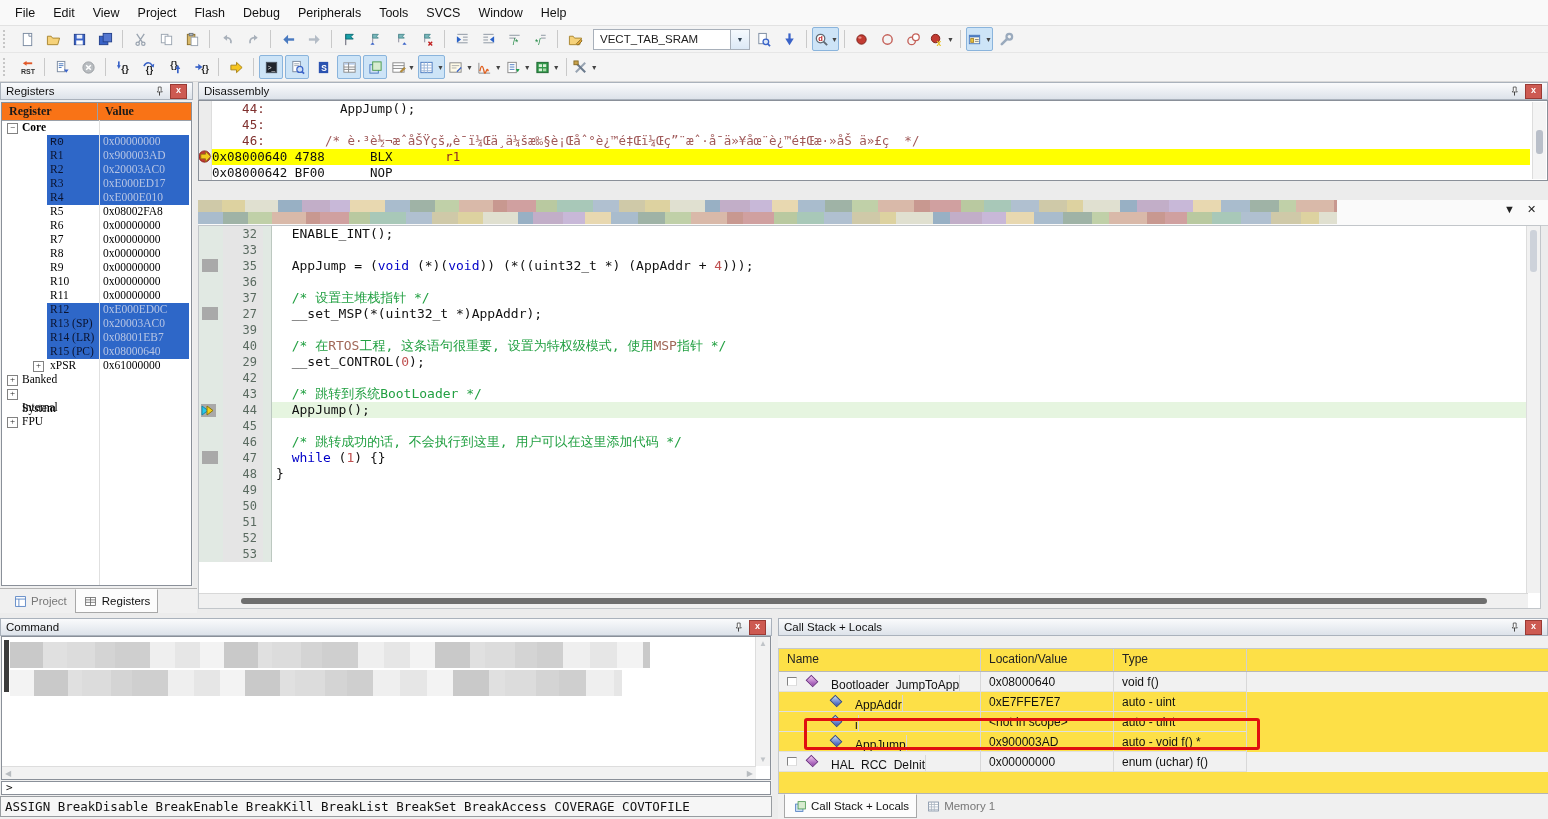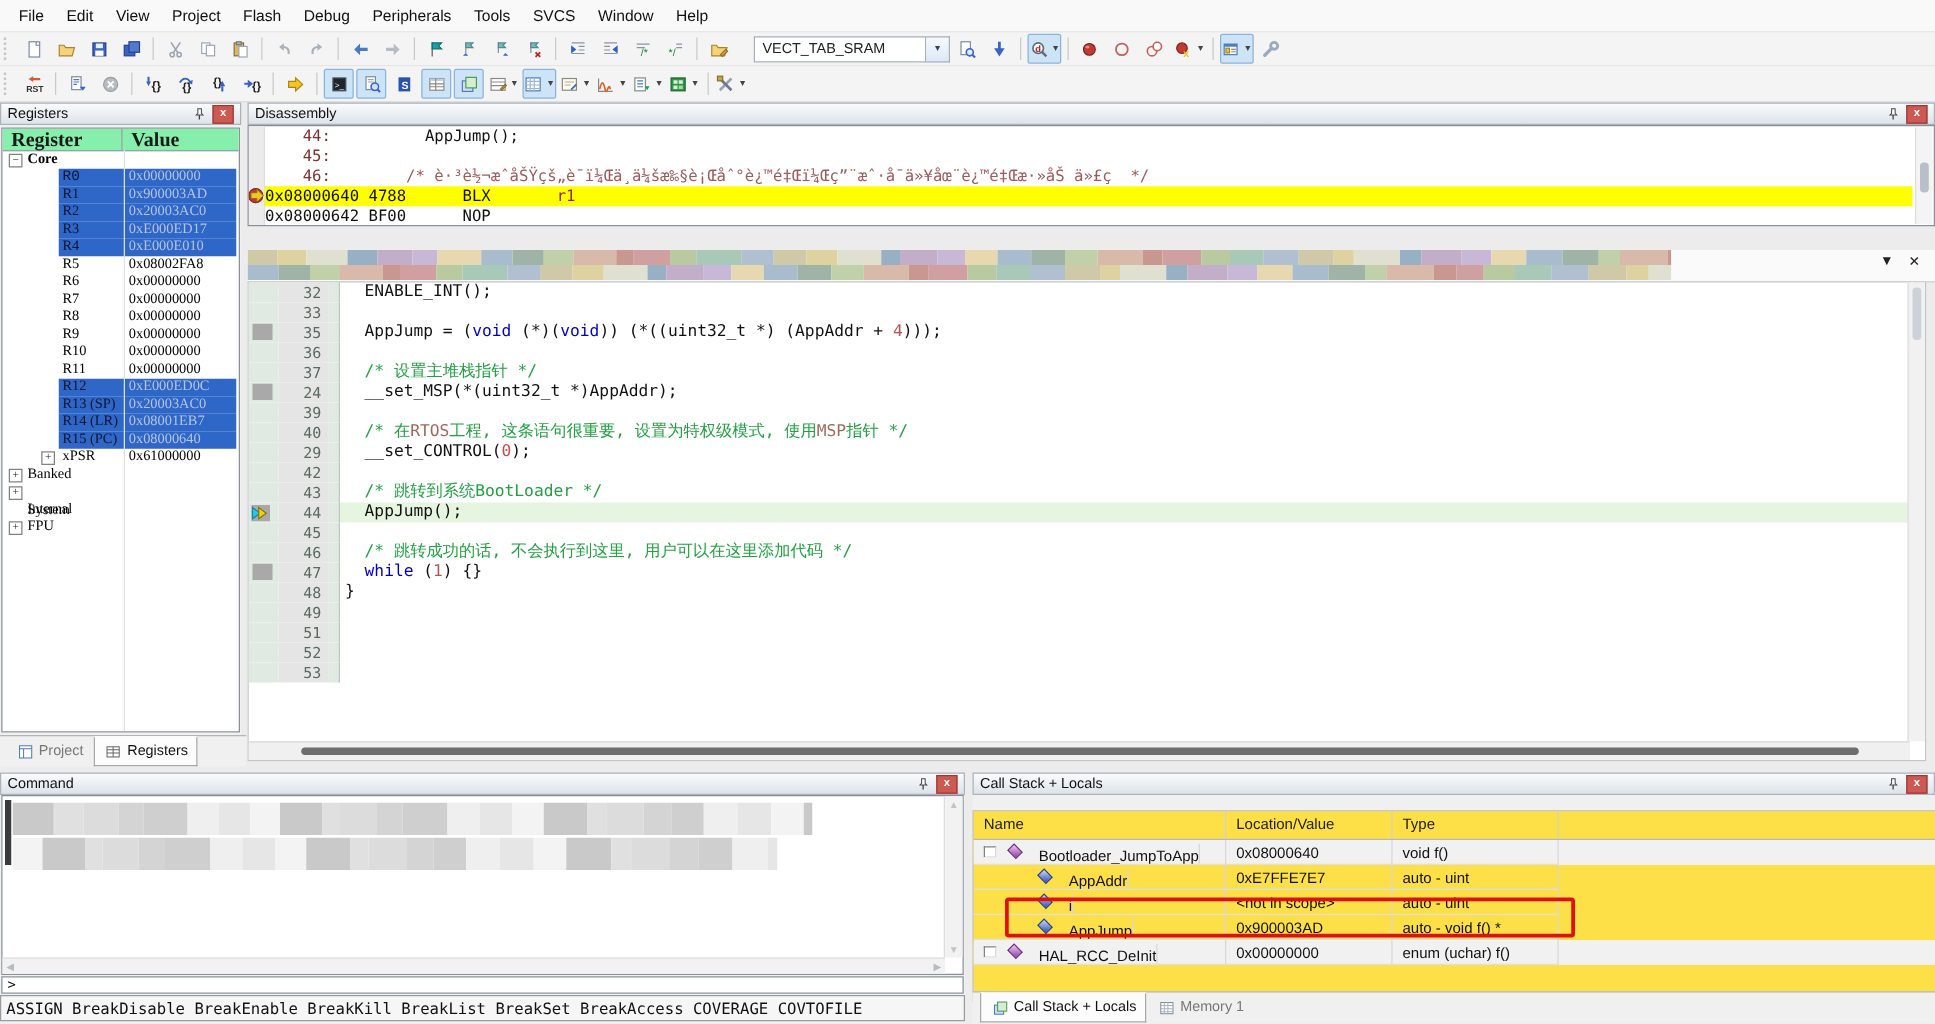--- a/index.html
+++ b/index.html
@@ -14,37 +14,37 @@
   #tb1{top:26px;height:27px;border-bottom:1px solid #e6e6e6}
   #tb2{top:53px;height:29px;border-bottom:1px solid #d8d8d8}
   .grip{width:5px;height:18px;border-left:2px dotted #c6c6c6;margin:0 4px 0 3px}
   .tbi{display:inline-flex;align-items:center;justify-content:center;height:22px;min-width:22px;
        margin:0 1px;border:1px solid transparent;border-radius:2px}
   .tbi.on{background:#cde4f7;border-color:#8ab4dc}
   .ig{display:inline-flex;width:16px;height:16px;align-items:center;justify-content:center}
   .dda{font-size:7px;color:#444;margin-left:2px}
   .sep{width:1px;height:18px;background:#c9c9c9;margin:0 4px}
   .combo{display:inline-flex;align-items:center;width:130px;height:19px;background:#fff;
-         border:1px solid #a8b0ba;margin-left:15px;padding-left:6px;font-size:11.5px;color:#222}
+         border:1px solid #a8b0ba;margin-left:5px;padding-left:6px;font-size:11.5px;color:#222}
   .cdrop{display:inline-flex;align-items:center;justify-content:center;width:18px;height:19px;
          border:1px solid #a8b0ba;border-left:none;background:linear-gradient(#f6fafe,#dce9f6);
          font-size:7px;color:#345}
   
   .phdr{height:18px;background:linear-gradient(#fafbfc,#dde3ea);border:1px solid #aab2bc;
         display:flex;align-items:center;font-size:11.5px;color:#111;padding:0 5px;box-sizing:border-box}
   .phsp{margin-left:auto}
   .pin{width:14px;height:14px;display:inline-flex;align-items:center;justify-content:center}
   .cls{width:15px;height:13px;background:#cd5a52;border:1px solid #9a3a34;color:#fff;font-size:9px;
        font-weight:bold;line-height:11px;text-align:center;margin-left:4px}
   
   #regpanel{left:0;top:82px;width:193px;height:530px;background:#f0f0f0}
   #regbody{position:absolute;left:1px;top:20px;width:191px;height:484px;background:#fff;
            border:1px solid #8a9099;box-sizing:border-box;overflow:hidden}
-  #regcolhdr{height:17px;display:flex;background:#86efac;border-bottom:1px solid #9aa0a8;
-             font-family:"Liberation Serif",serif;font-weight:bold;font-size:16px}
+  #regcolhdr{height:17px;display:flex;background:#f97316;border-bottom:1px solid #9aa0a8;
+             font-family:"Liberation Serif",serif;font-weight:bold;font-size:12px}
   #regcolhdr span{padding:1px 0 0 7px;box-sizing:border-box}
   #regcolhdr .c1{width:96px;border-right:1px solid #9aa0a8}
   .rrow{position:relative;height:14px;font-family:"Liberation Serif",serif;font-size:11.5px;white-space:nowrap}
   .rrow .rsel{position:absolute;left:45px;top:0;right:2px;bottom:0;background:#2e67c8}
   .rname{position:absolute;top:0;color:#000}
   .rval{position:absolute;left:101px;top:0;color:#000}
   .rrow.sel .rname{color:#0b1430}
   .rrow.sel .rval{color:#b6c4e4}
   .rcolline{position:absolute;left:97px;top:17px;bottom:0;width:1px;background:#e0e0e0}
   .exp{position:absolute;width:9px;height:9px;border:1px solid #828282;background:#fff;font-size:9px;
@@ -892,21 +892,21 @@
       <div class="eline">
         <span class="egut"></span>
         <span class="enum">37</span>
         <span class="egap"></span>
         <pre class="ecode">  <span class="cm">/* 设置主堆栈指针 */</span></pre>
       </div>
       <div class="eline">
         <span class="egut">
           <span class="gblock"></span>
         </span>
-        <span class="enum">24</span>
+        <span class="enum">27</span>
         <span class="egap"></span>
         <pre class="ecode">  <span class="pl">__set_MSP(*(uint32_t *)AppAddr);</span></pre>
       </div>
       <div class="eline">
         <span class="egut"></span>
         <span class="enum">39</span>
         <span class="egap"></span>
         <pre class="ecode"></pre>
       </div>
       <div class="eline">
@@ -967,20 +967,26 @@
       </div>
       <div class="eline">
         <span class="egut"></span>
         <span class="enum">48</span>
         <span class="egap"></span>
         <pre class="ecode"><span class="pl">}</span></pre>
       </div>
       <div class="eline">
         <span class="egut"></span>
         <span class="enum">49</span>
+        <span class="egap"></span>
+        <pre class="ecode"></pre>
+      </div>
+      <div class="eline">
+        <span class="egut"></span>
+        <span class="enum">50</span>
         <span class="egap"></span>
         <pre class="ecode"></pre>
       </div>
       <div class="eline">
         <span class="egut"></span>
         <span class="enum">51</span>
         <span class="egap"></span>
         <pre class="ecode"></pre>
       </div>
       <div class="eline">

